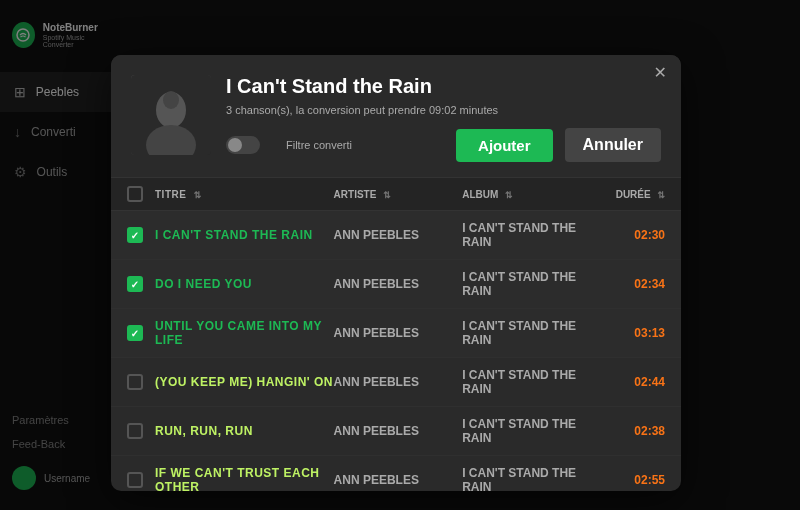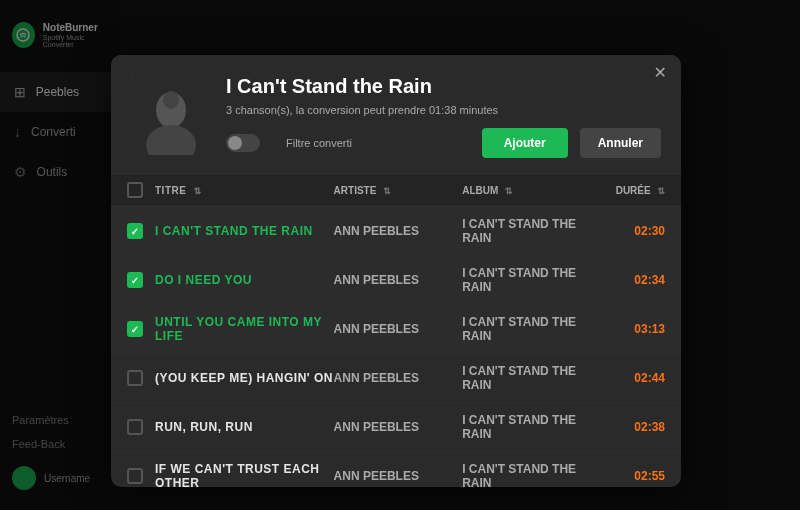--- a/index.html
+++ b/index.html
@@ -147,31 +147,31 @@
       background: #888;
       border-radius: 50%;
     }
     .spacer { flex: 1; }
     .btn-add {
       background: #1db954;
       color: #fff;
       border: none;
       padding: 8px 22px;
       border-radius: 4px;
-      font-size: 12px;
+      font-size: 15px;
       font-weight: 600;
       cursor: pointer;
     }
     .btn-cancel {
       background: #444;
       color: #fff;
       border: none;
       padding: 8px 18px;
       border-radius: 4px;
-      font-size: 12px;
+      font-size: 16px;
       font-weight: 600;
       cursor: pointer;
     }
     .close-btn {
       position: absolute;
       right: 14px; top: 10px;
       background: none;
       border: none;
       color: #aaa;
       font-size: 16px;
@@ -216,21 +216,21 @@
     .track-checkbox.checked {
       background: #1db954;
       border-color: #1db954;
     }
     .track-checkbox.checked::after {
       content: '✓';
       color: #fff;
       font-size: 10px;
       font-weight: bold;
     }
-    .track-title { flex: 2.5; color: #e5e5e5; font-size: 12px; }
+    .track-title { flex: 2.5; color: #bef264; font-size: 12px; }
     .track-title.checked-text { color: #1db954; }
     .track-artist { flex: 1.8; color: #aaa; font-size: 12px; }
     .track-album { flex: 2; color: #aaa; font-size: 12px; }
     .track-duration { width: 60px; color: #f97316; font-size: 12px; text-align: right; }
   </style>
 </head>
 <body>
 
 <div class="sidebar">
   <div class="sidebar-logo">
@@ -281,21 +281,21 @@
         <svg width="80" height="80" viewBox="0 0 80 80">
           <rect width="80" height="80" fill="#2a2a2a"></rect>
           <ellipse cx="40" cy="35" rx="15" ry="18" fill="#555"></ellipse>
           <ellipse cx="40" cy="25" rx="8" ry="9" fill="#444"></ellipse>
           <ellipse cx="40" cy="70" rx="25" ry="20" fill="#444"></ellipse>
         </svg>
       </div>
     </div>
     <div class="header-info">
       <div class="dialog-title">I Can't Stand the Rain</div>
-      <div class="dialog-subtitle">3 chanson(s), la conversion peut prendre 01:38 minutes</div>
+      <div class="dialog-subtitle">3 chanson(s), la conversion peut prendre 09:02 minutes</div>
       <div class="dialog-controls">
         <div class="filter-toggle">
           <div class="toggle-switch">
             <div class="toggle-knob"></div>
           </div>
           <span>Filtre converti</span>
         </div>
         <div class="spacer"></div>
         <button class="btn-add">Ajouter</button>
         <button class="btn-cancel">Annuler</button>

